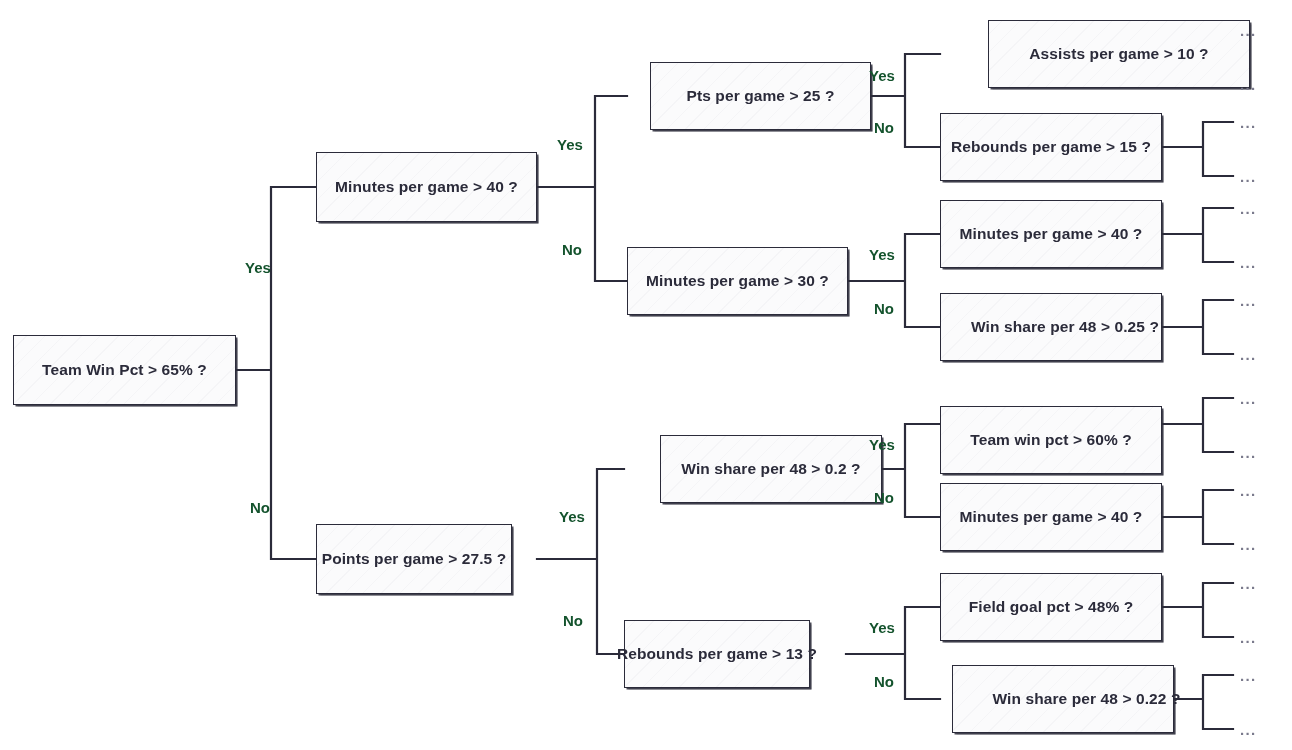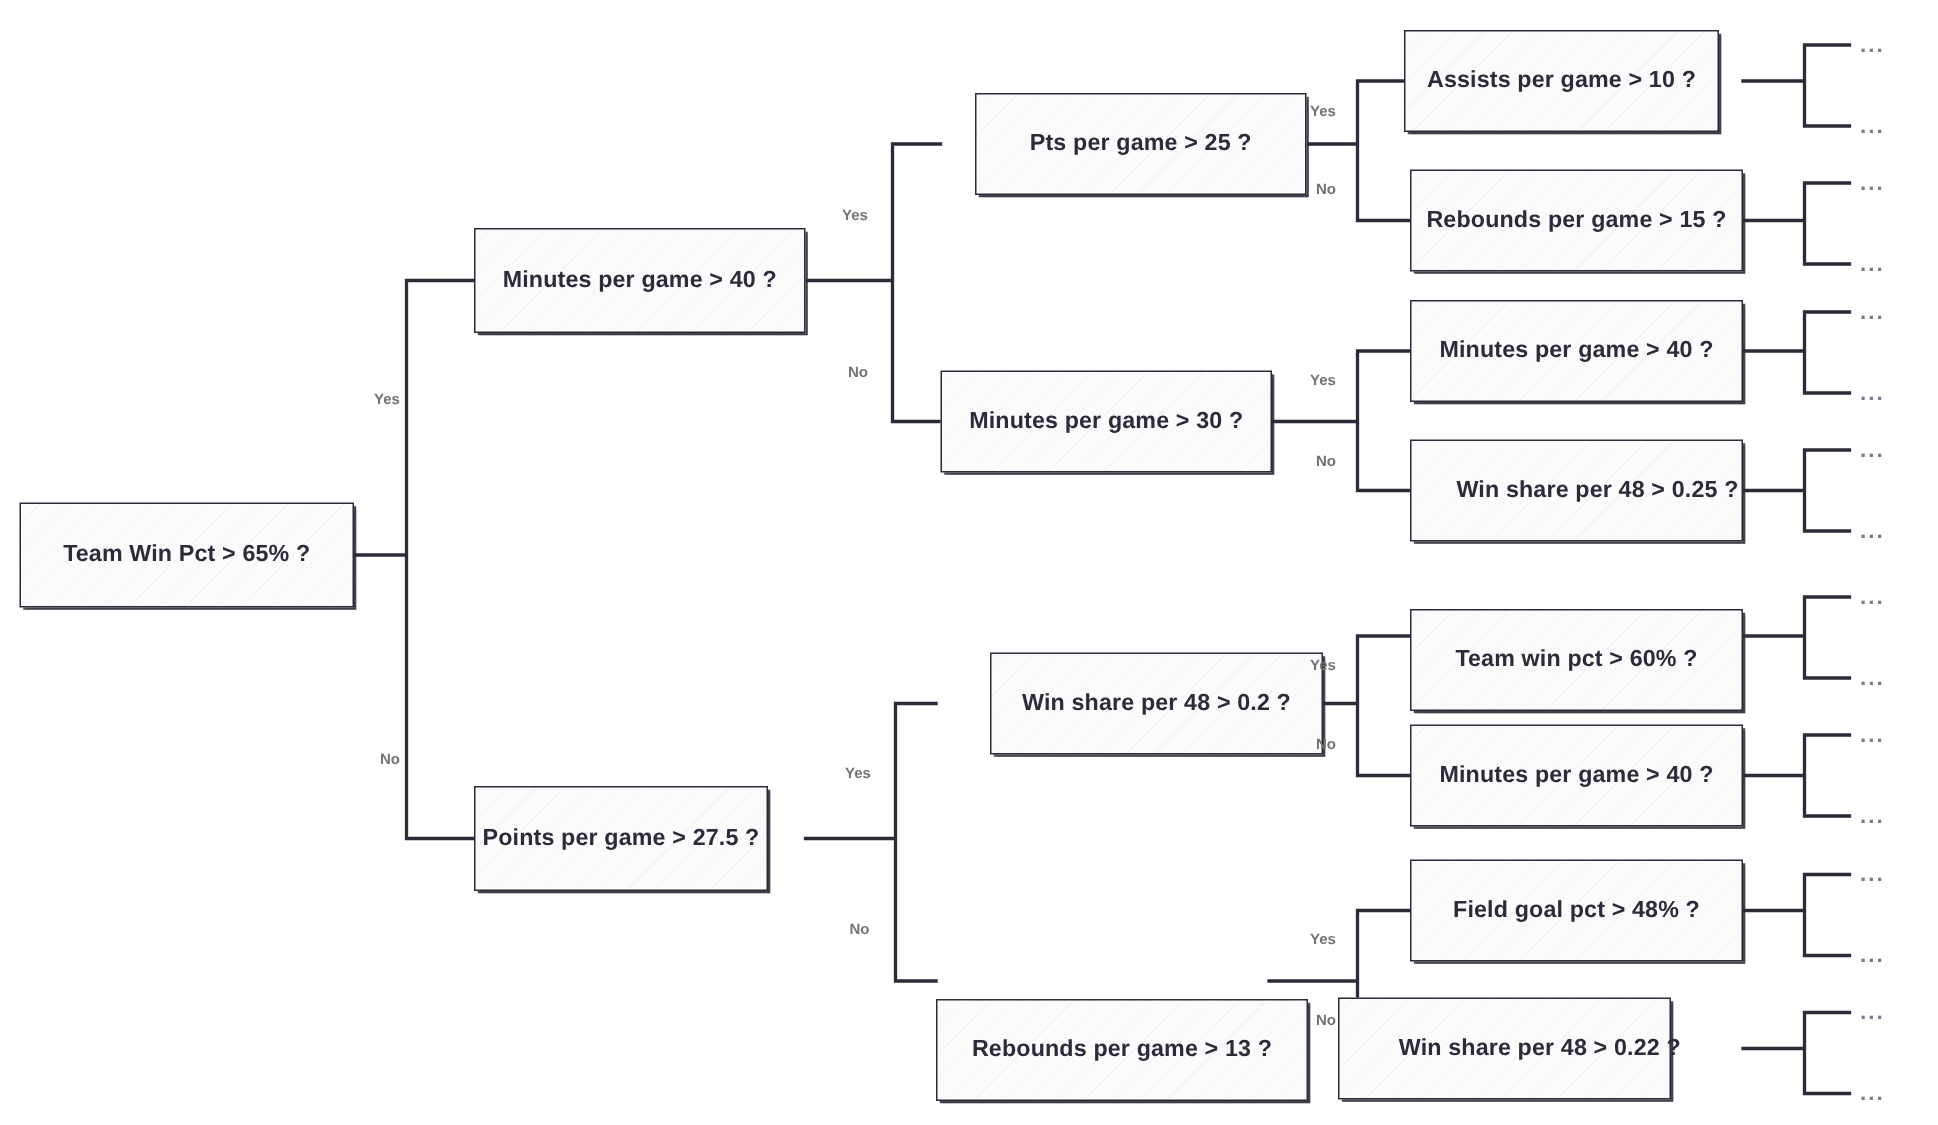--- a/index.html
+++ b/index.html
@@ -62,23 +62,23 @@
     white-space: nowrap;
     box-shadow:
       2px 2px 0 -0.5px rgba(43,43,58,0.85),
       3px 3px 0 -1.5px rgba(43,43,58,0.35);
   }
   .node-label {
     pointer-events: none;
   }
   .edge-label {
     position: absolute;
-    font-size: 10px;
+    font-size: 15px;
     font-weight: bold;
-    color: #737373;
+    color: #14532d;
     white-space: nowrap;
     transform: translate(-50%, -50%);
   }
   .ellipsis-node {
     position: absolute;
     font-size: 15px;
     font-weight: bold;
     color: #7a7a8c;
     letter-spacing: 1.3px;
     line-height: 1;
@@ -121,45 +121,45 @@
       </div>
       <div class="node" style="left: 650px; top: 62px; width: 221px; height: 68px;">
         <span class="node-label">Pts per game &gt; 25 ?</span>
       </div>
       <div class="node" style="left: 627px; top: 247px; width: 221px; height: 68px;">
         <span class="node-label">Minutes per game &gt; 30 ?</span>
       </div>
       <div class="node" style="left: 624px; top: 435px; width: 222px; height: 68px; margin-left: 36px;">
         <span class="node-label">Win share per 48 &gt; 0.2 ?</span>
       </div>
-      <div class="node" style="left: 624px; top: 620px; width: 248px; height: 68px; margin-top: 46px;">
+      <div class="node" style="left: 624px; top: 620px; width: 186px; height: 68px;">
         <span class="node-label">Rebounds per game &gt; 13 ?</span>
       </div>
-      <div class="node" style="left: 936px; top: 20px; width: 210px; height: 68px;">
+      <div class="node" style="left: 988px; top: 20px; width: 262px; height: 68px;">
         <span class="node-label">Assists per game &gt; 10 ?</span>
       </div>
       <div class="node" style="left: 940px; top: 113px; width: 222px; height: 68px;">
         <span class="node-label">Rebounds per game &gt; 15 ?</span>
       </div>
       <div class="node" style="left: 940px; top: 200px; width: 222px; height: 68px;">
         <span class="node-label">Minutes per game &gt; 40 ?</span>
       </div>
       <div class="node" style="left: 940px; top: 293px; width: 222px; height: 68px; padding-left: 28px;">
         <span class="node-label">Win share per 48 &gt; 0.25 ?</span>
       </div>
       <div class="node" style="left: 940px; top: 406px; width: 222px; height: 68px;">
         <span class="node-label">Team win pct &gt; 60% ?</span>
       </div>
       <div class="node" style="left: 940px; top: 483px; width: 222px; height: 68px;">
         <span class="node-label">Minutes per game &gt; 40 ?</span>
       </div>
       <div class="node" style="left: 940px; top: 573px; width: 222px; height: 68px;">
         <span class="node-label">Field goal pct &gt; 48% ?</span>
       </div>
-      <div class="node" style="left: 892px; top: 665px; width: 222px; height: 68px; padding-left: 47px;">
+      <div class="node" style="left: 952px; top: 665px; width: 222px; height: 68px; padding-left: 47px;">
         <span class="node-label">Win share per 48 &gt; 0.22 ?</span>
       </div>
       <div class="edge-label" style="left: 258px; top: 267px;">Yes</div>
       <div class="edge-label" style="left: 260px; top: 507px;">No</div>
       <div class="edge-label" style="left: 570px; top: 144px;">Yes</div>
       <div class="edge-label" style="left: 572px; top: 249px;">No</div>
       <div class="edge-label" style="left: 572px; top: 516px;">Yes</div>
       <div class="edge-label" style="left: 573px; top: 620px;">No</div>
       <div class="edge-label" style="left: 882px; top: 75px;">Yes</div>
       <div class="edge-label" style="left: 884px; top: 127px;">No</div>

